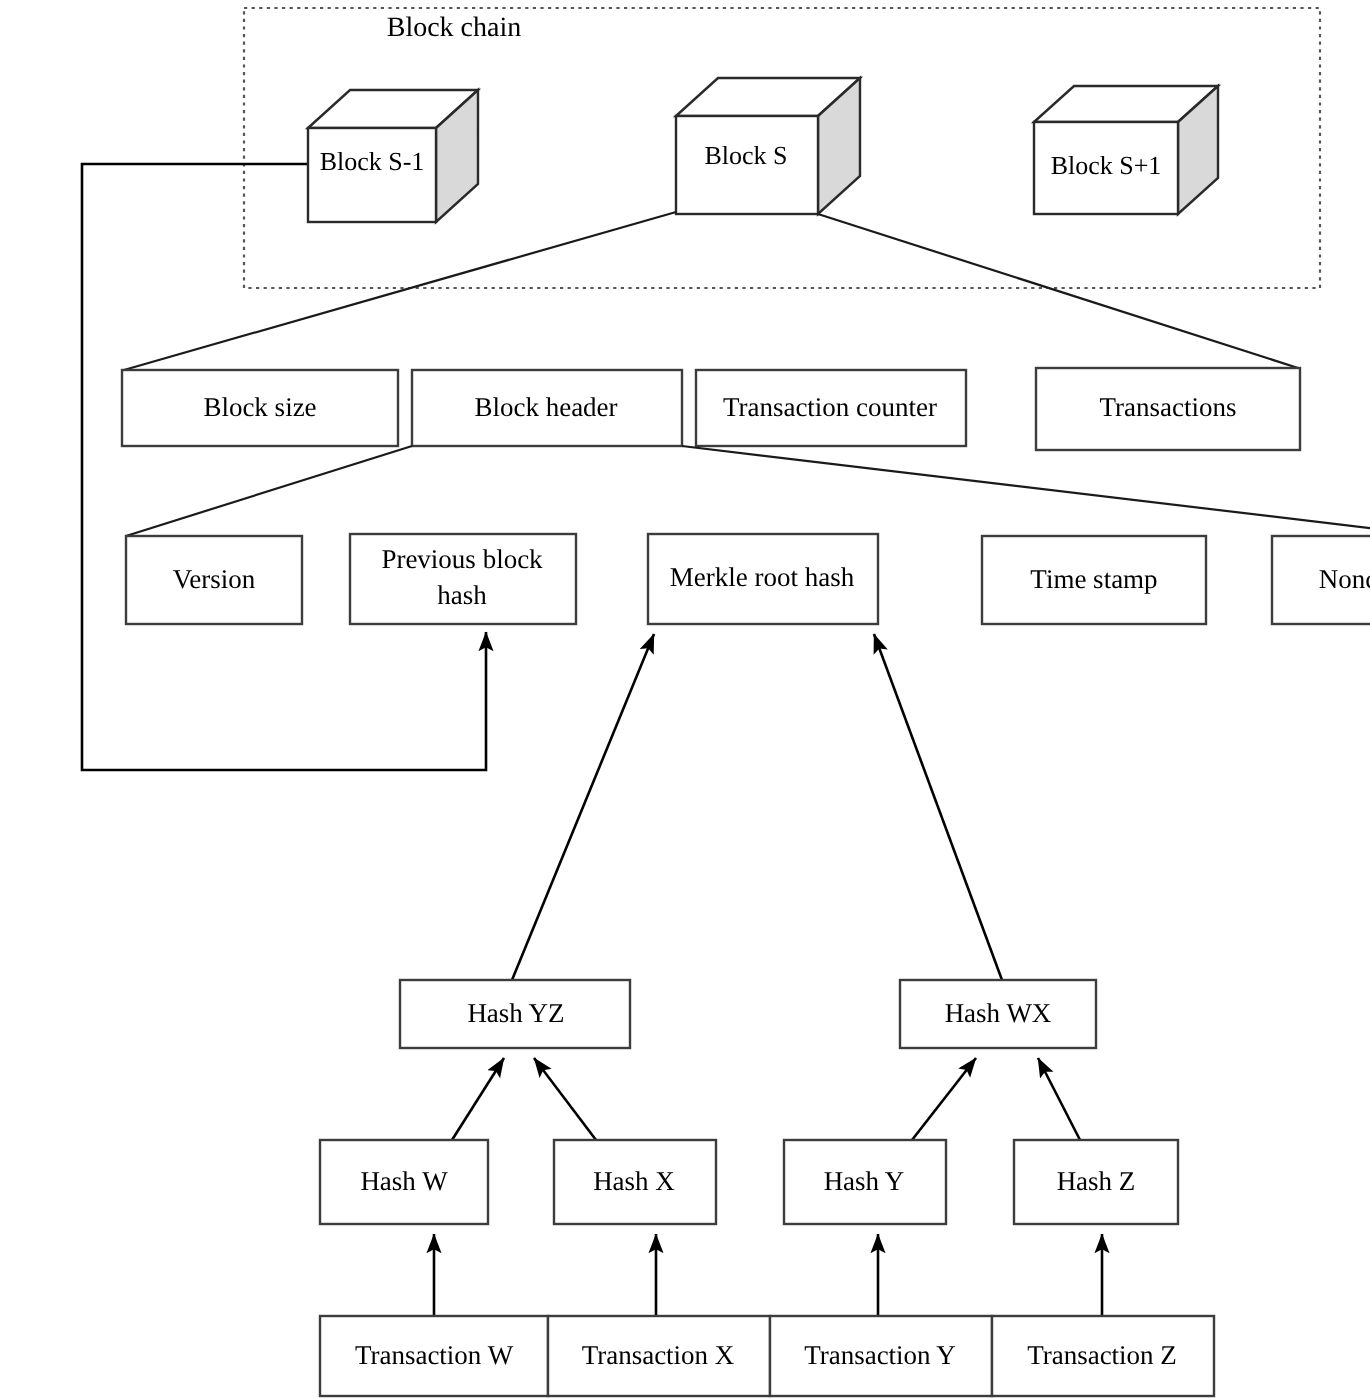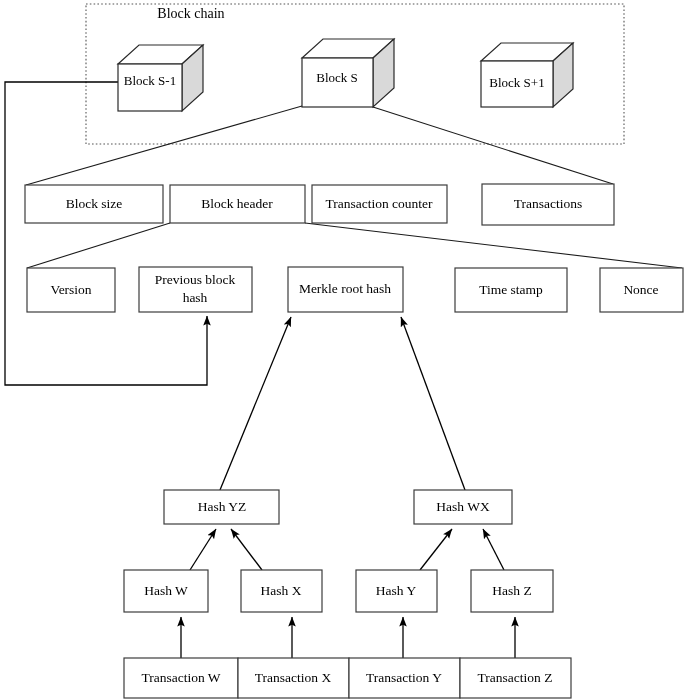--- a/index.html
+++ b/index.html
@@ -10,20 +10,21 @@
   body {
     width: 685px;
     height: 699px;
     font-family: "Liberation Serif", "DejaVu Serif", serif;
     overflow: hidden;
   }
   #diagram-root {
     position: relative;
     width: 584px;
     height: 699px;
+    padding-left: 36px;
   }
   svg#diagram {
     display: block;
     width: 685px;
     height: 699px;
   }
   .box-fill { fill: #ffffff; }
   .box-stroke { stroke: #3c3c3c; stroke-width: 1.2; }
   .cube-front { fill: #ffffff; stroke: #2a2a2a; stroke-width: 1.2; }
   .cube-side { fill: #d9d9d9; stroke: #2a2a2a; stroke-width: 1.2; }

